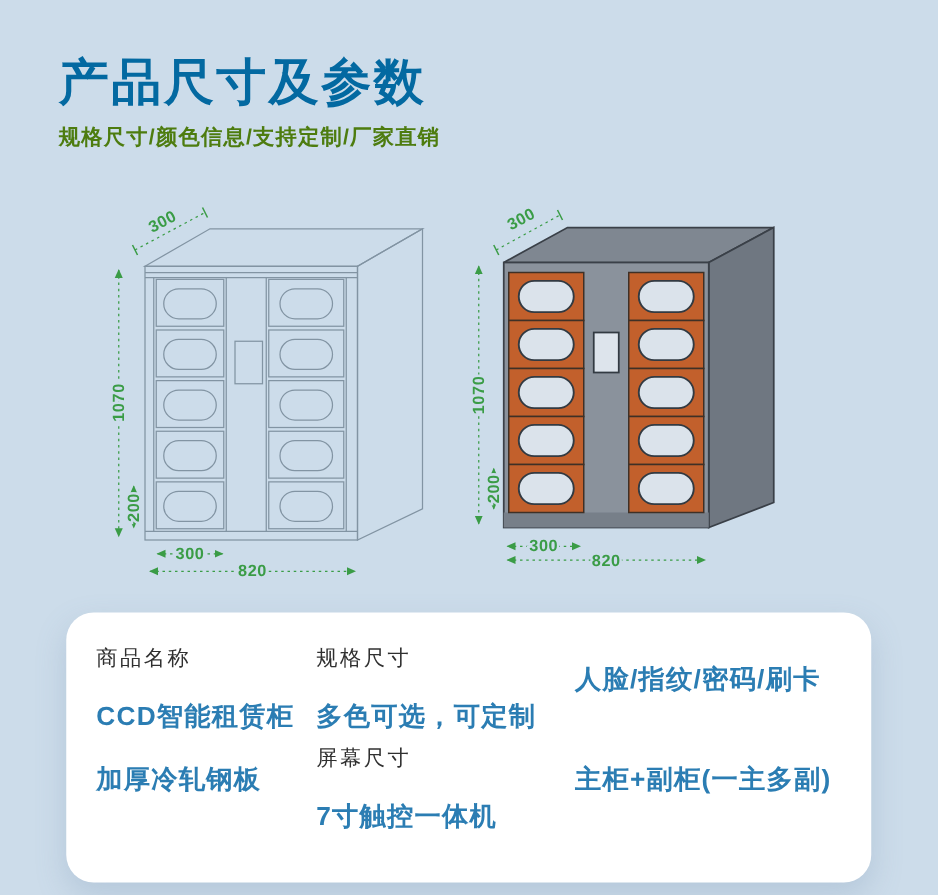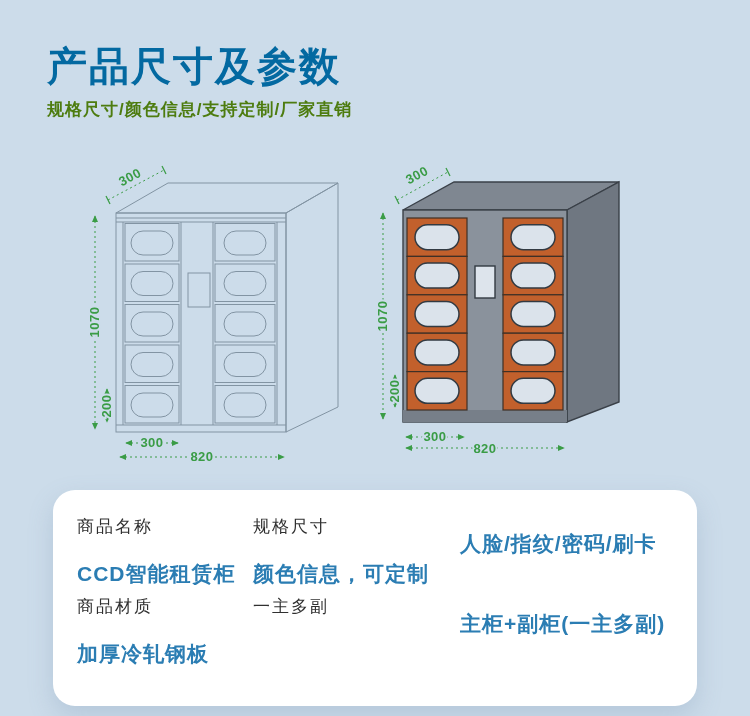--- a/index.html
+++ b/index.html
@@ -200,30 +200,30 @@
     </svg>
   </div>
 
   <div class="card">
     <div class="spec">
       <div class="label">商品名称</div>
       <div class="value">CCD智能租赁柜</div>
     </div>
     <div class="spec">
       <div class="label">规格尺寸</div>
-      <div class="value">颜色信息，可定制</div>
+      <div class="value">多色可选，可定制</div>
     </div>
     <div class="spec">
       <div class="value">人脸/指纹/密码/刷卡</div>
     </div>
     <div class="spec">
-      <div class="label">商品材质</div>
       <div class="value">加厚冷轧钢板</div>
     </div>
     <div class="spec">
-      <div class="label">一主多副</div>
+      <div class="label">屏幕尺寸</div>
+      <div class="value">7寸触控一体机</div>
     </div>
     <div class="spec">
       <div class="value">主柜+副柜(一主多副)</div>
     </div>
   </div>
 
 </div>
 
 </body></html>

